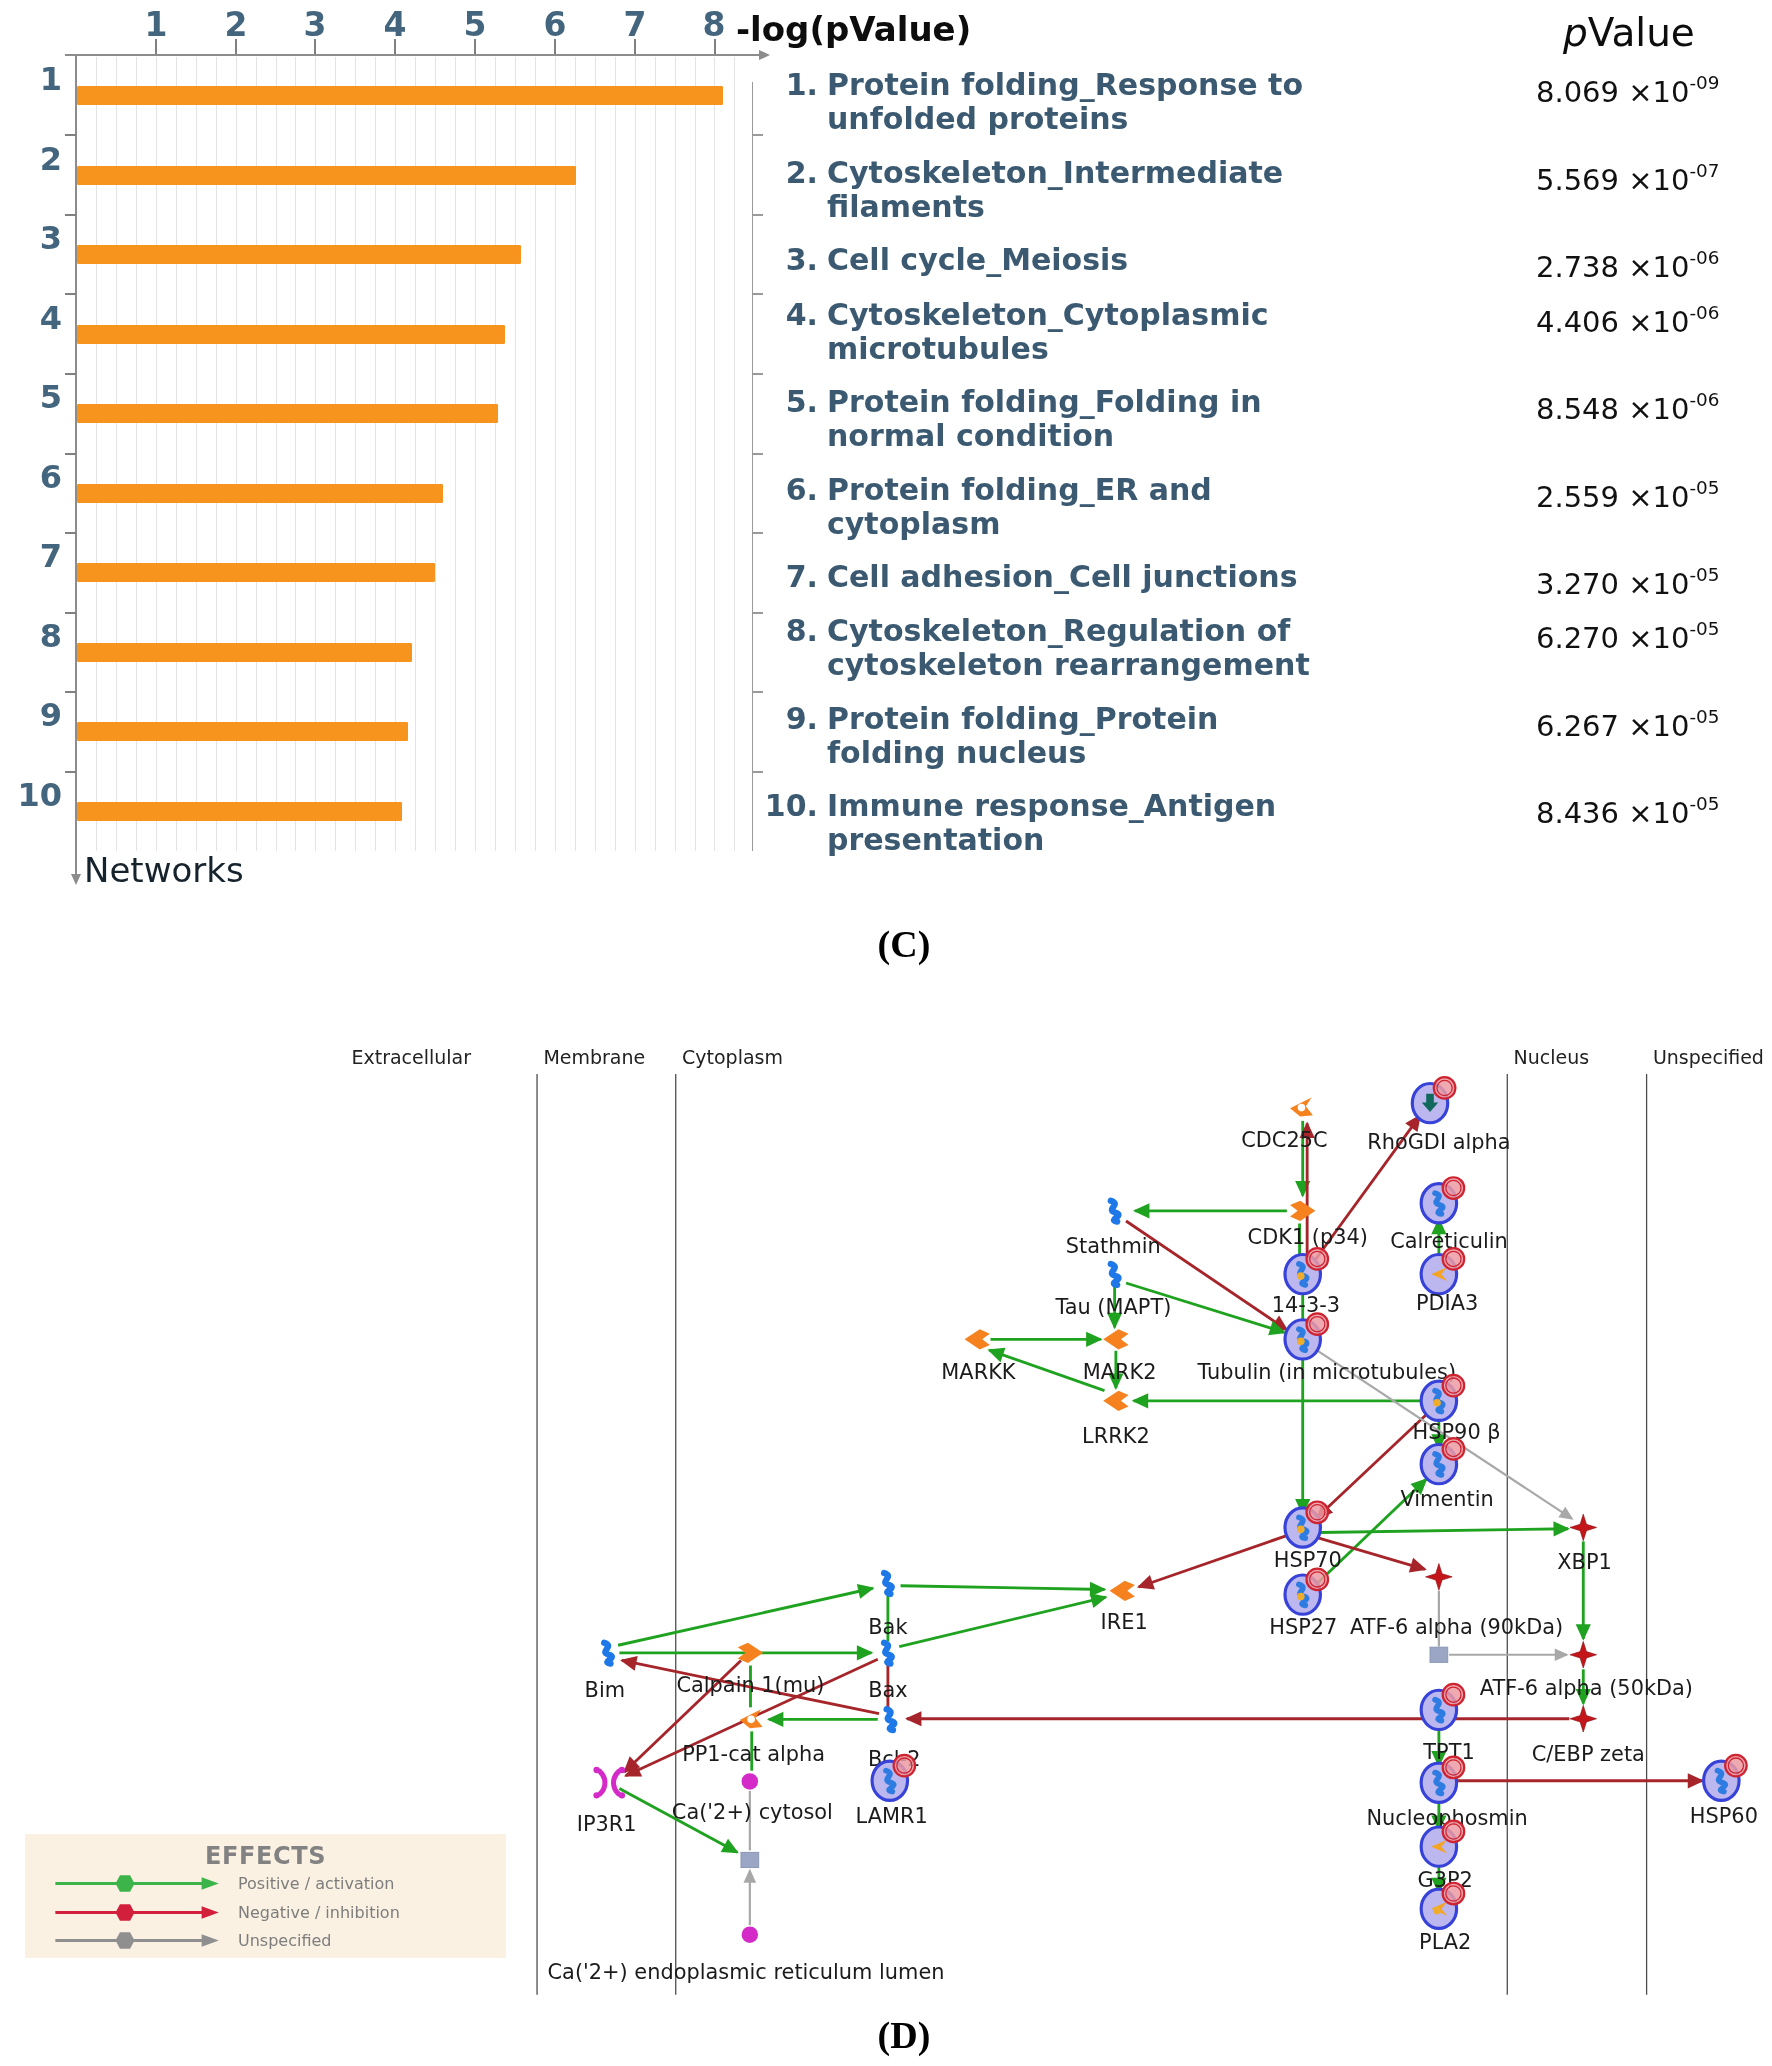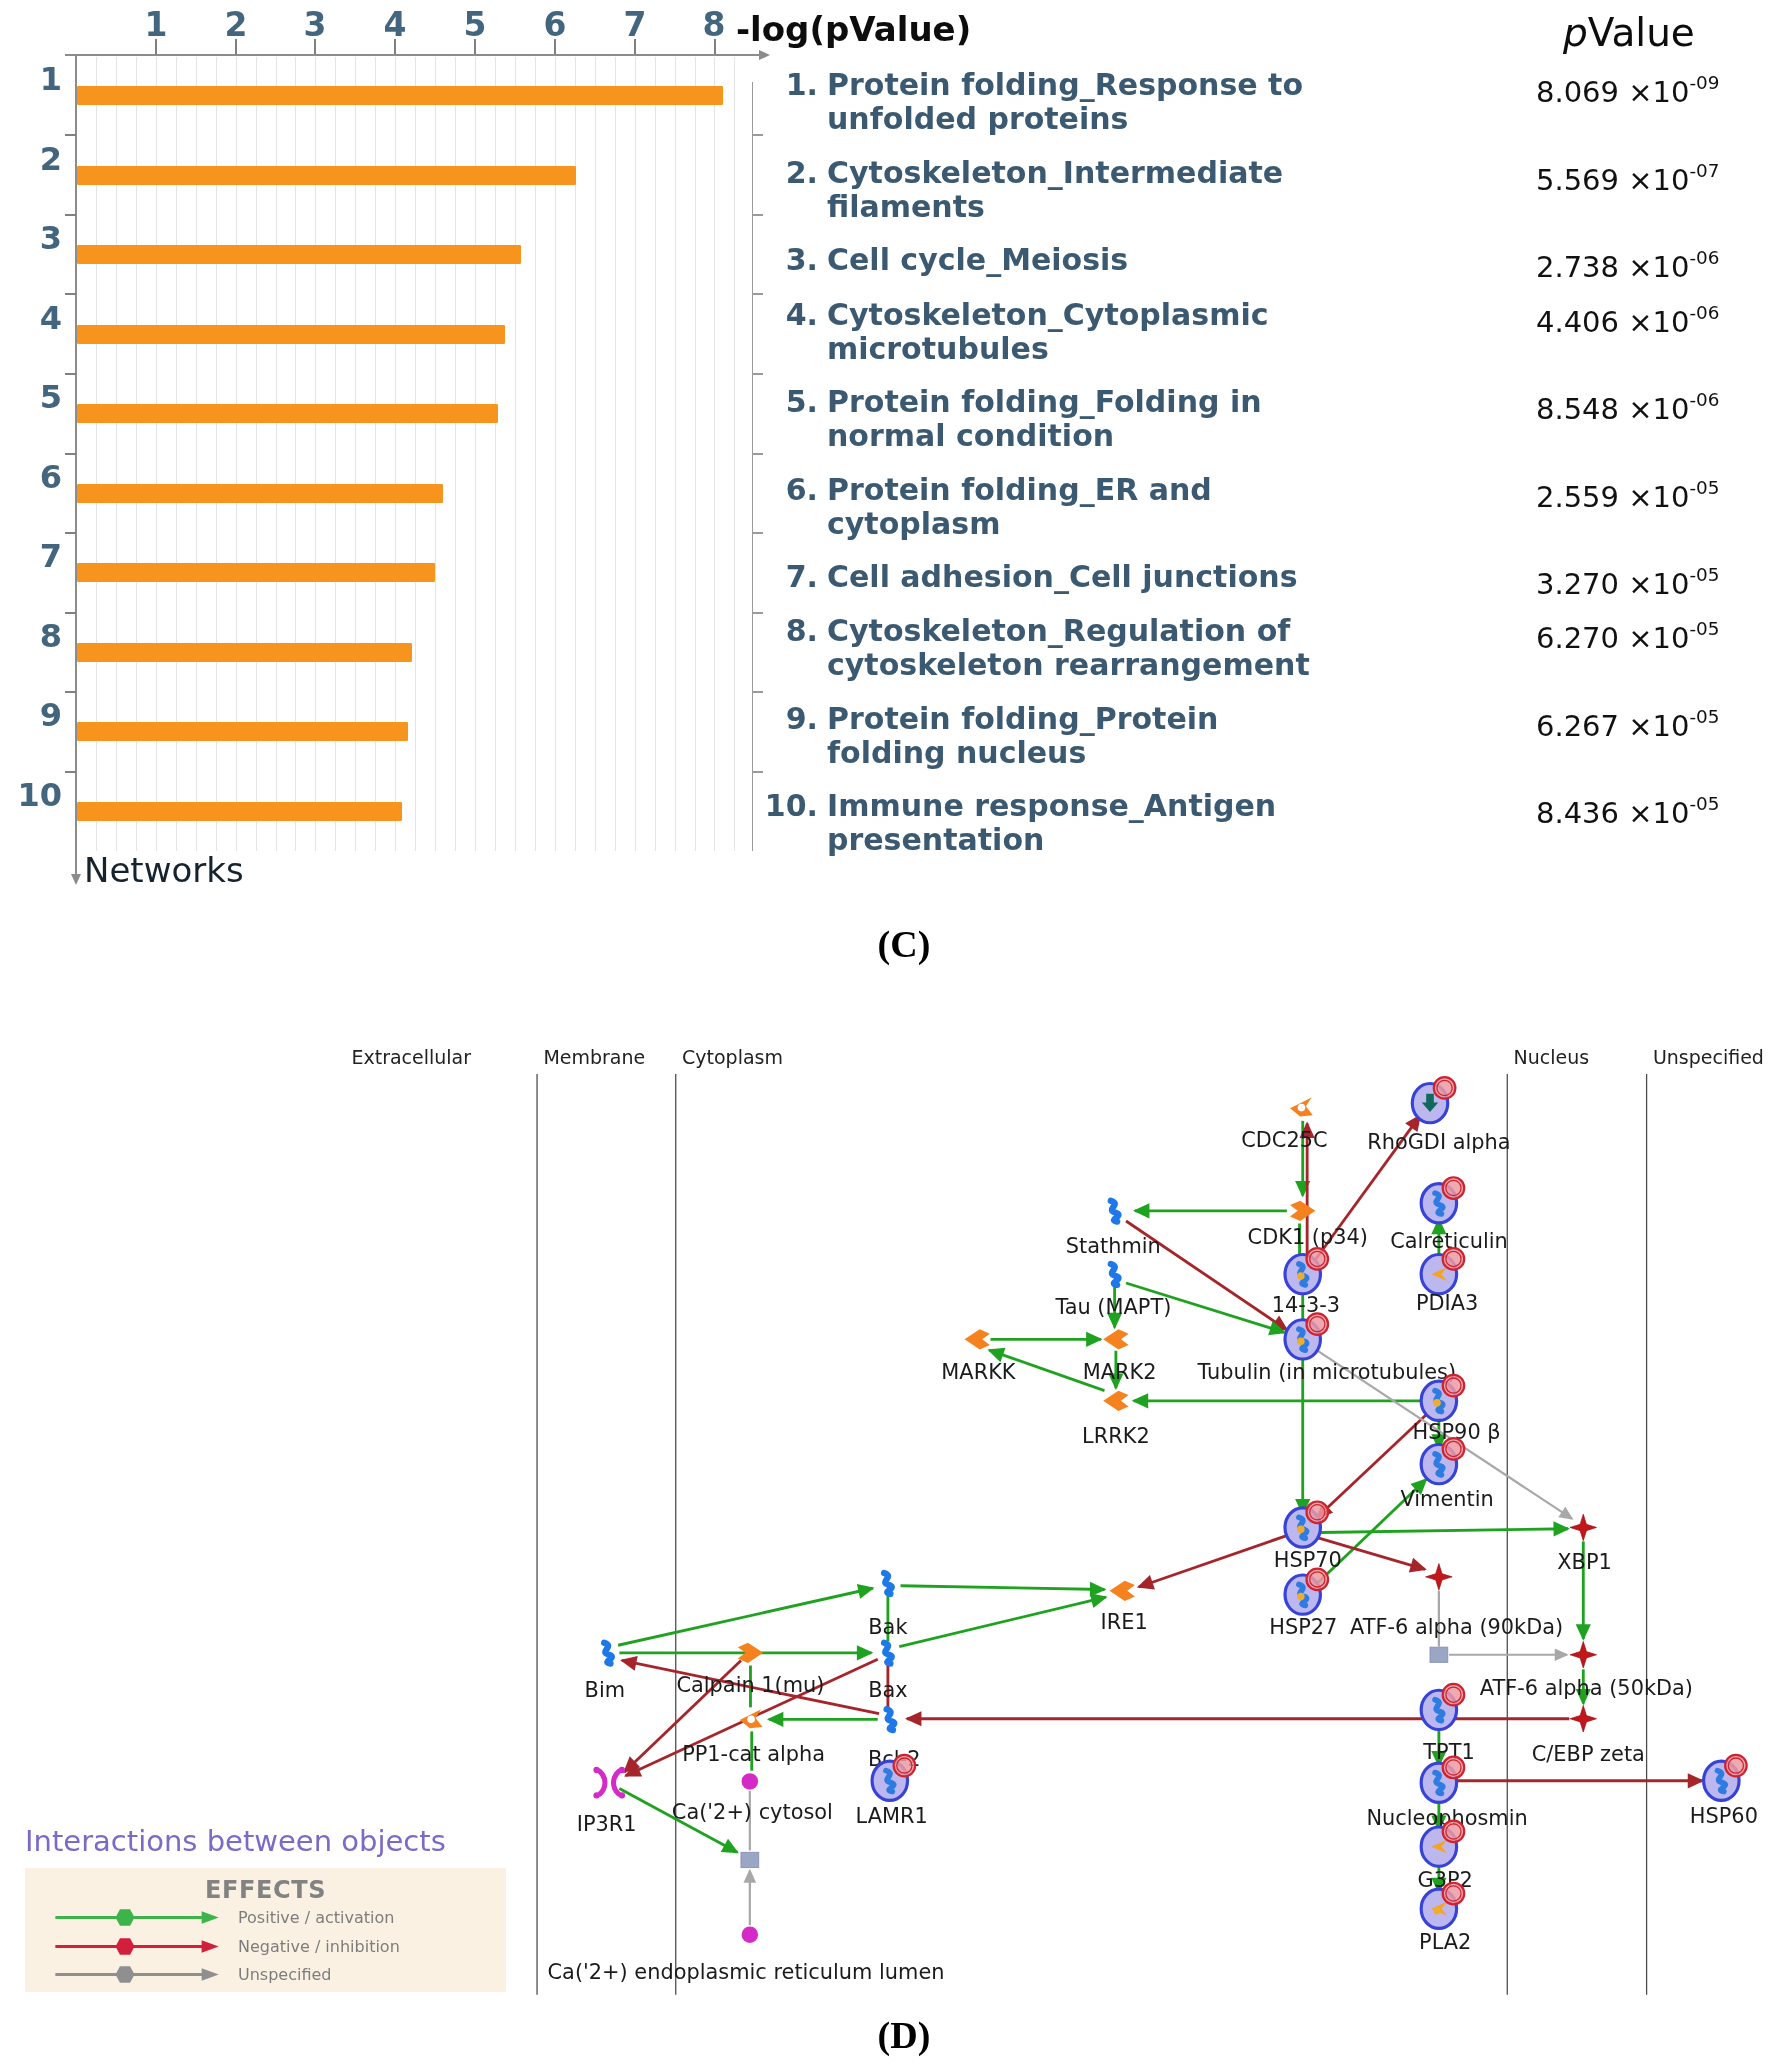--- a/index.html
+++ b/index.html
@@ -440,21 +440,20 @@
         </g>
         <g>
           <rect x="1170" y="2925" width="28" height="24" fill="#9AA6C4" stroke="#8895B5" stroke-width="1.5"></rect>
         </g>
         <g>
           <circle cx="1184" cy="3055" r="13" fill="#D42BC8"></circle>
           <text x="1178" y="3125" text-anchor="middle" font-size="33" fill="#1B1B1B" font-family="DejaVu Sans, sans-serif">Ca('2+) endoplasmic reticulum lumen</text>
         </g>
       </svg>
     <div id="legend">
-      <div id="legend-title">Interactions between objects</div>
       <div id="legend-box">
         <div id="legend-effects">EFFECTS</div>
         <div id="legend-rows">
             <div class="leg-row" style="top: 39px;">
               <svg width="168" height="19" viewBox="0 0 265 30">
                 <line x1="2" y1="15" x2="235" y2="15" stroke="#3CB44A" stroke-width="5"></line>
                 <polygon points="97,15 104,2 120,2 127,15 120,28 104,28" fill="#3CB44A"></polygon>
                 <polygon points="233,5 260,15 233,25" fill="#3CB44A"></polygon>
               </svg>
               <span class="leg-label">Positive / activation</span>

